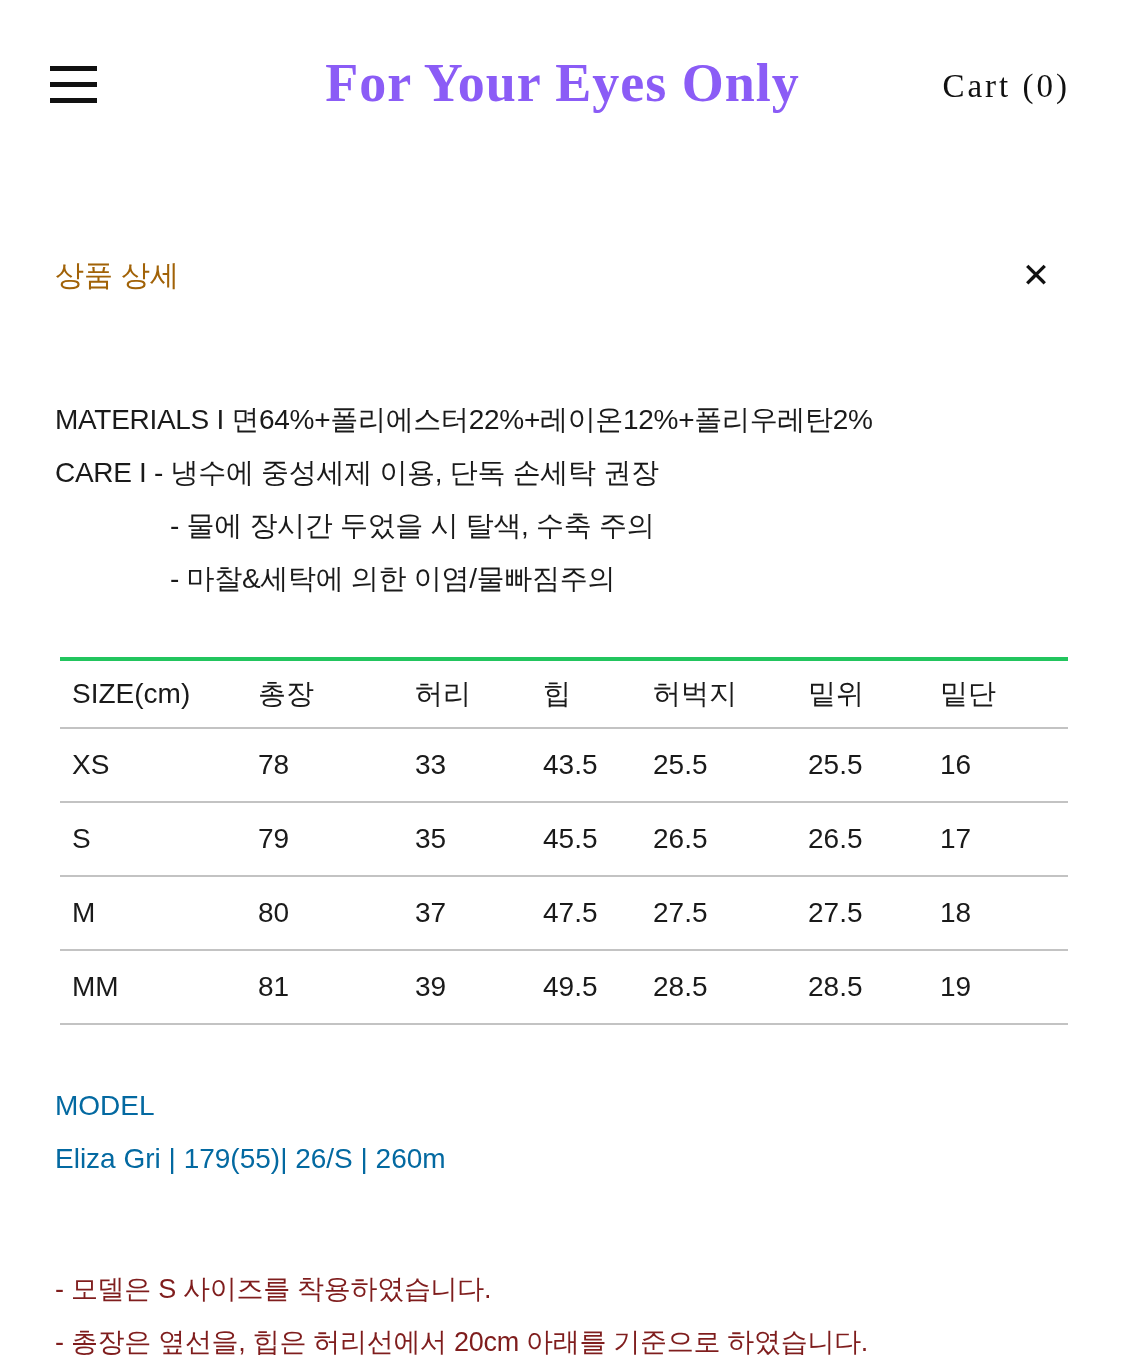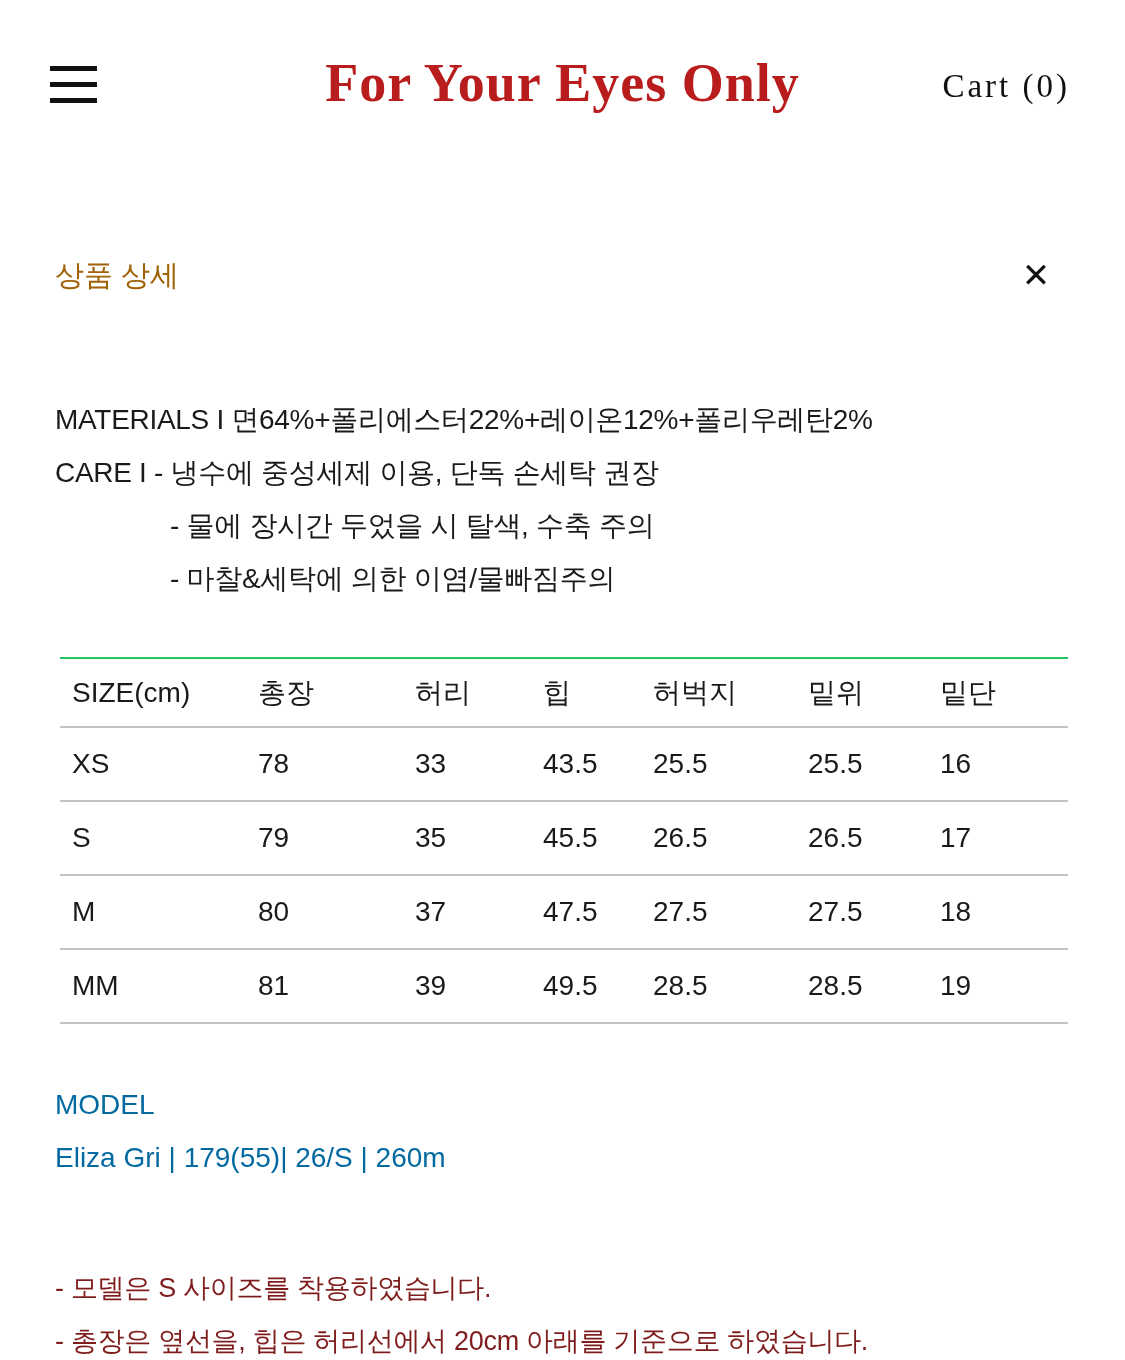--- a/index.html
+++ b/index.html
@@ -40,21 +40,21 @@
   }
   .brand-title {
     position: absolute;
     left: 50%;
     top: 52px;
     transform: translateX(-50%);
     font-family: "Liberation Serif", "DejaVu Serif", serif;
     font-weight: 600;
     font-size: 54px;
     letter-spacing: 1px;
-    color: #b91c1c;
+    color: #8b5cf6;
     white-space: nowrap;
     text-decoration: none;
   }
   .cart-link {
     position: absolute;
     right: 55px;
     top: 68px;
     font-family: "Liberation Serif", "DejaVu Serif", serif;
     font-size: 33px;
     letter-spacing: 3px;
@@ -116,21 +116,21 @@
     color: #1a1a1a;
   }
   .size-table col.c1 { width: 186px; }
   .size-table col.c2 { width: 157px; }
   .size-table col.c3 { width: 128px; }
   .size-table col.c4 { width: 110px; }
   .size-table col.c5 { width: 155px; }
   .size-table col.c6 { width: 132px; }
   .size-table col.c7 { width: 140px; }
   .size-table tr { border-bottom: 2px solid #c3c3c3; }
-  .size-table thead tr { border-top: 2px solid #22c55e; }
+  .size-table thead tr { border-top: 4px solid #22c55e; }
   .size-table th, .size-table td {
     text-align: left;
     font-weight: 400;
     padding: 0 0 0 12px;
     vertical-align: middle;
   }
   .size-table thead th { height: 69px; }
   .size-table tbody td { height: 74px; }
 
   

